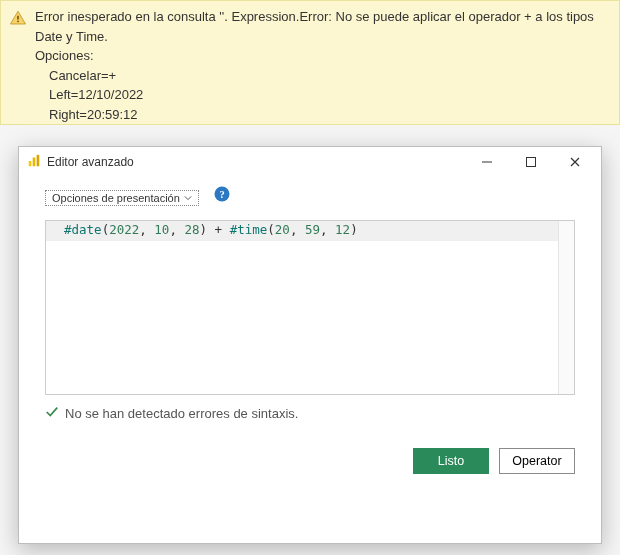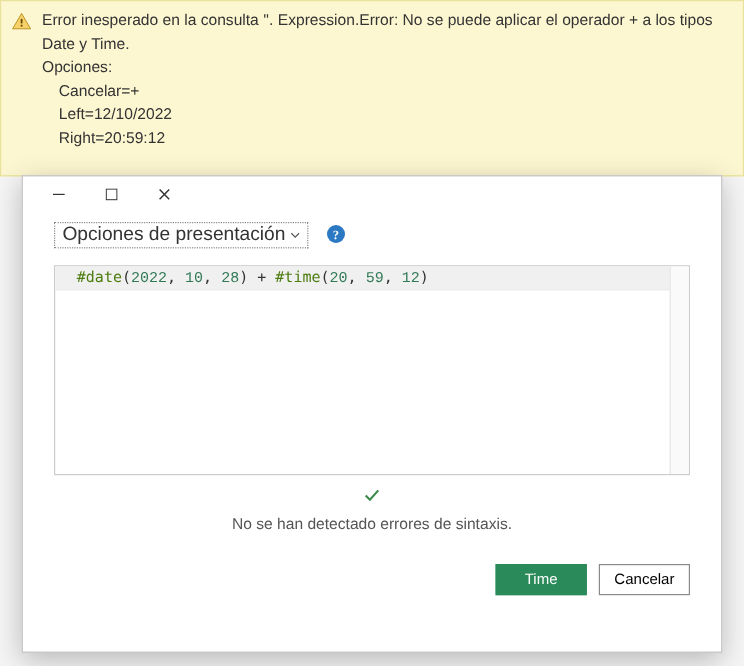--- a/index.html
+++ b/index.html
@@ -11,21 +11,21 @@
     background: #f5f5f5;
     width: 620px;
     height: 555px;
     overflow: hidden;
   }
 
   
   .warning {
     background: #fdf7d1;
     border: 1px solid #e8e29a;
-    padding: 6px 8px 22px 8px;
+    padding: 6px 8px 0 8px;
     color: #333;
     line-height: 1.5;
   }
   .warning-row { display: flex; align-items: flex-start; }
   .warning-icon { flex: 0 0 20px; margin-right: 6px; margin-top: 2px; }
   .warning-text { flex: 1; color: #333; }
   .warning-details { margin-left: 26px; }
   .warning-kv { margin-left: 40px; }
 
   
@@ -50,44 +50,44 @@
   .titlebar-title { flex: 1; font-size: 12px; color: #333; display:flex; align-items:center; gap:6px;}
   .win-btn {
     width: 44px; height: 30px; display:flex; align-items:center; justify-content:center;
     cursor: default;
   }
 
   .dialog-body { padding: 8px 26px 14px 26px; flex:1; display:flex; flex-direction:column; }
   .header-row { display:flex; align-items:flex-end; margin-bottom:14px; }
   .query-name { font-size: 26px; font-weight: 300; color:#444; flex:1; letter-spacing: .5px;}
   .display-options {
-    font-size: 16px; color:#333; border:1px dotted #888; padding:1px 6px;
+    font-size: 11px; color:#333; border:1px dotted #888; padding:1px 6px;
     display:flex; align-items:center; gap:4px; cursor:default;
   }
   .help-icon { margin-left:14px; }
 
   .code-area {
     border:1px solid #ccc;
     background:#fff;
     height: 175px;
     font-family: Consolas, monospace;
     font-size: 12.5px;
     padding: 4px 6px;
     line-height: 1.5;
     position: relative;
   }
   .code-line { white-space: pre; }
   .highlight-line { background:#f0f0f0; padding: 0 4px; margin: -4px -6px 0 -6px; border-bottom:1px solid #eee; height:20px; display:flex; align-items:center; padding-left:18px;}
   .code-right-gutter { position:absolute; right:0; top:0; bottom:0; width:16px; border-left:1px solid #e5e5e5; background:#fafafa;}
-  .tk-fn { color:#4d7c0f; }
-  .tk-num { color:#327a57;font-family:Liberation Mono, monospace; }
+  .tk-fn { color:#0f766e; }
+  .tk-num { color:#327a57; }
   .tk-op { color:#333; }
   .tk-paren { color:#333; }
 
-  .status-row { display:flex; align-items:center; margin-top:10px; gap:6px; color:#555; font-size:13px;flex-direction:column;}
+  .status-row { display:flex; align-items:center; margin-top:10px; gap:6px; color:#555; font-size:13px;}
   .footer-row { display:flex; justify-content:flex-end; gap:10px; margin-top:26px;}
   .btn {
     min-width:76px; height:26px; border:1px solid #8a8a8a; background:#fff;
     font-size:12.5px; cursor:default; display:flex; align-items:center; justify-content:center;
     padding: 0 12px;
   }
   .btn-primary { background:#2b8a5a; color:#fff; border-color:#2b8a5a; }
 
   .pbi-logo { width:14px; height:14px; }
 </style>
@@ -106,20 +106,30 @@
     <span class="warning-text">Error inesperado en la consulta ''. Expression.Error: No se puede aplicar el operador + a los tipos Date y Time.</span>
   </div>
   <div class="warning-details">Opciones:</div>
   <div class="warning-kv">Cancelar=+</div>
   <div class="warning-kv">Left=12/10/2022</div>
   <div class="warning-kv">Right=20:59:12</div>
 </div>
 
 <div class="dialog">
   <div class="titlebar">
+    <div class="titlebar-title">
+      <span>
+        <svg class="pbi-logo" viewBox="0 0 16 16">
+          <rect x="2" y="8" width="3" height="6" fill="#f2c811"></rect>
+          <rect x="6.5" y="4" width="3" height="10" fill="#e6b800"></rect>
+          <rect x="11" y="1" width="3" height="13" fill="#d9a400"></rect>
+        </svg>
+      </span>
+      <span>Editor avanzado</span>
+    </div>
     <div class="win-btn">
       <svg width="10" height="10" viewBox="0 0 10 10">
           <rect x="0" y="4.5" width="10" height="1" fill="#333"></rect>
         </svg>
     </div>
     <div class="win-btn">
       <svg width="10" height="10" viewBox="0 0 10 10">
           <rect x="0.5" y="0.5" width="9" height="9" fill="none" stroke="#333" stroke-width="1"></rect>
         </svg>
     </div>
@@ -159,20 +169,20 @@
       <span>
         <svg width="14" height="14" viewBox="0 0 16 16">
             <path d="M2 8 L6 12 L14 3" fill="none" stroke="#3a8a4b" stroke-width="2"></path>
           </svg>
       </span>
       <span>No se han detectado errores de sintaxis.</span>
     </div>
 
     <div class="footer-row">
       <div class="btn btn-primary">
-        <span>Time</span>
+        <span>Listo</span>
       </div>
       <div class="btn">
-        <span>Cancelar</span>
+        <span>Operator</span>
       </div>
     </div>
   </div>
 </div>
 
 </body></html>

